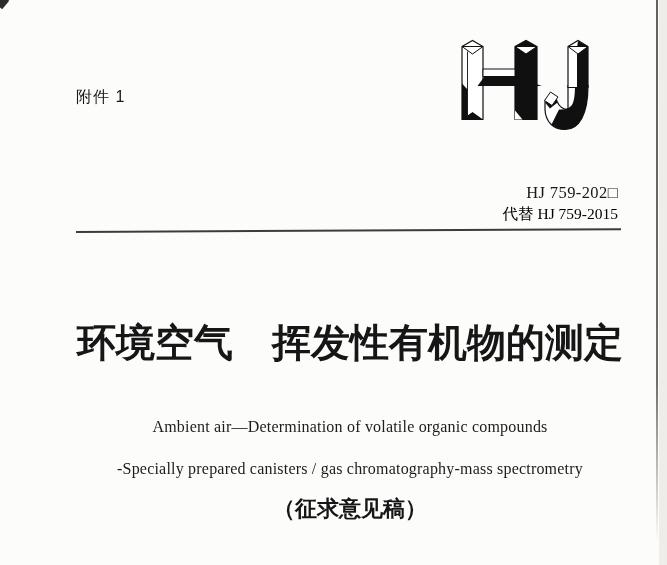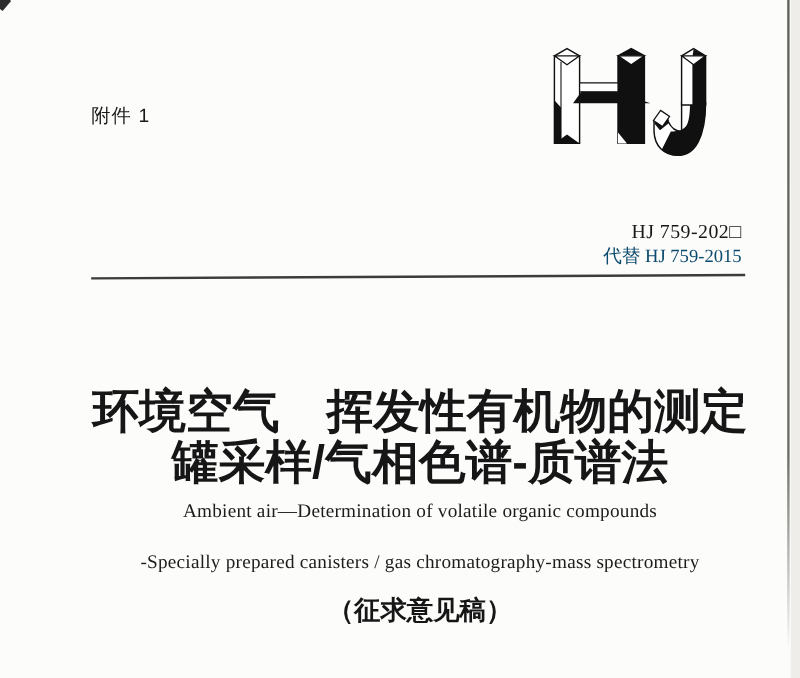--- a/index.html
+++ b/index.html
@@ -35,21 +35,21 @@
   .center-line{left:50px;width:600px;text-align:center;}
   #org-title{
     top:139px;
     font-size:31px;font-weight:bold;letter-spacing:5px;
     color:#141414;white-space:nowrap;
   }
   #std-number-block{
     right:49px;top:184px;text-align:right;line-height:1.15;
   }
   #standard-code{font-size:16.5px;letter-spacing:0.4px;color:#181818;}
-  #replaces-note{font-size:15.5px;margin-top:2px;color:#0c4a6e;}
+  #replaces-note{font-size:15.5px;margin-top:2px;color:#000000;}
   #header-rule{
     left:76px;top:231px;width:545px;height:2px;
     background:#3c3c3c;
     transform:rotate(-0.3deg);transform-origin:left center;
   }
   
   .cn-title{
     font-family:"Liberation Sans","DejaVu Sans",sans-serif;
     font-size:39px;font-weight:bold;color:#161616;
     white-space:nowrap;
@@ -109,20 +109,19 @@
 
 
   <div id="std-number-block" class="abs">
     <div id="standard-code">HJ 759-202□</div>
     <div id="replaces-note">代替 HJ 759-2015</div>
   </div>
 
   <div id="header-rule" class="abs"></div>
 
   <div id="title-cn-line1" class="abs center-line cn-title">环境空气　挥发性有机物的测定</div>
-  <div id="title-cn-line2" class="abs center-line cn-title">罐采样/气相色谱-质谱法</div>
 
   <div id="title-en-line1" class="abs center-line en-title">Ambient air—Determination of volatile organic compounds</div>
   <div id="title-en-line2" class="abs center-line en-title">-Specially prepared canisters / gas chromatography-mass spectrometry</div>
 
   <div id="draft-label" class="abs center-line">（征求意见稿）</div>
 
 </div>
 
 </body></html>

